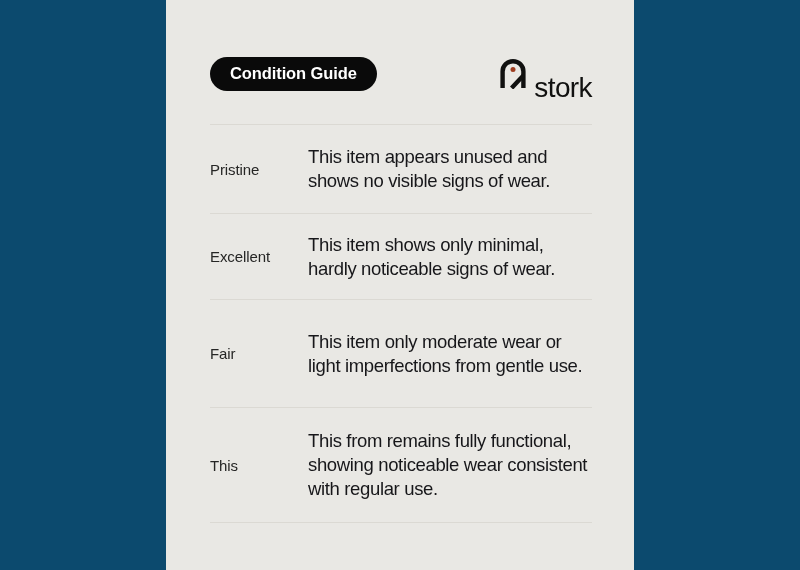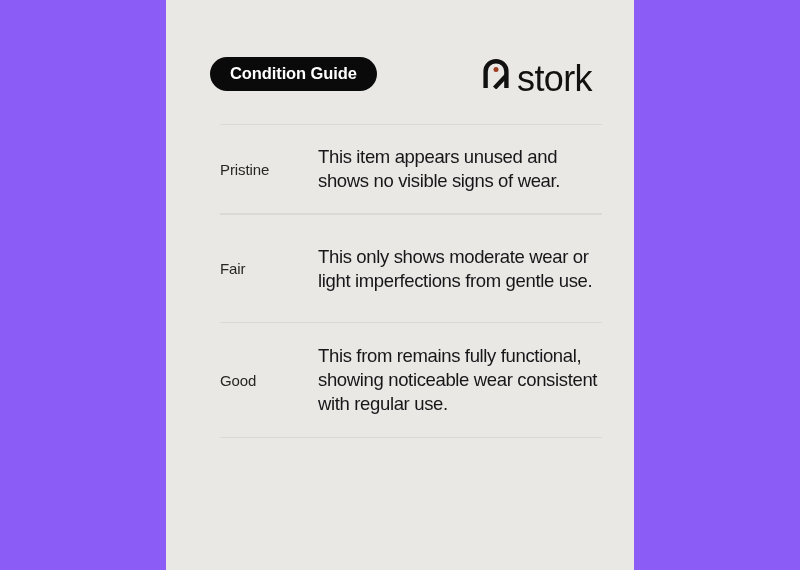--- a/index.html
+++ b/index.html
@@ -11,21 +11,21 @@
     height: 570px;
     background: #ffffff;
     font-family: "Liberation Sans", sans-serif;
     overflow: hidden;
   }
 
   #page {
     position: relative;
     width: 800px;
     height: 570px;
-    background: #8b5cf6;
+    background: #0c4a6e;
   }
 
   
   .card {
     position: absolute;
     left: 166px;
     top: 0;
     width: 468px;
     height: 570px;
     background: #e9e8e4;
@@ -65,33 +65,33 @@
     gap: 7px;
   }
 
   .brand-mark {
     display: block;
     width: 27px;
     height: 30px;
   }
 
   .brand-name {
-    font-size: 36px;
+    font-size: 28px;
     font-weight: 500;
     color: #111110;
     letter-spacing: -0.6px;
     line-height: 1;
     position: relative;
-    top: 5px;
+    top: 14px;
   }
 
   
   .guide-table {
     position: absolute;
-    left: 54px;
+    left: 44px;
     top: 124px;
     width: 382px;
   }
 
   .divider {
     height: 1px;
     background: #dbd9d3;
     width: 100%;
   }
 
@@ -153,32 +153,36 @@
 
       <div class="divider"></div>
 
       <div class="guide-row row-pristine">
         <div class="row-label">Pristine</div>
         <div class="row-desc">This item appears unused and shows no visible signs of wear.</div>
       </div>
 
       <div class="divider"></div>
 
+      <div class="guide-row row-excellent">
+        <div class="row-label">Excellent</div>
+        <div class="row-desc">This item shows only minimal, hardly noticeable signs of wear.</div>
+      </div>
 
       <div class="divider"></div>
 
       <div class="guide-row row-good">
         <div class="row-label">Fair</div>
-        <div class="row-desc">This only shows moderate wear or light imperfections from gentle use.</div>
+        <div class="row-desc">This item only moderate wear or light imperfections from gentle use.</div>
       </div>
 
       <div class="divider"></div>
 
       <div class="guide-row row-fair">
-        <div class="row-label">Good</div>
+        <div class="row-label">This</div>
         <div class="row-desc">This from remains fully functional, showing noticeable wear consistent with regular use.</div>
       </div>
 
       <div class="divider"></div>
 
     </div>
 
   </div>
 
 </div>

